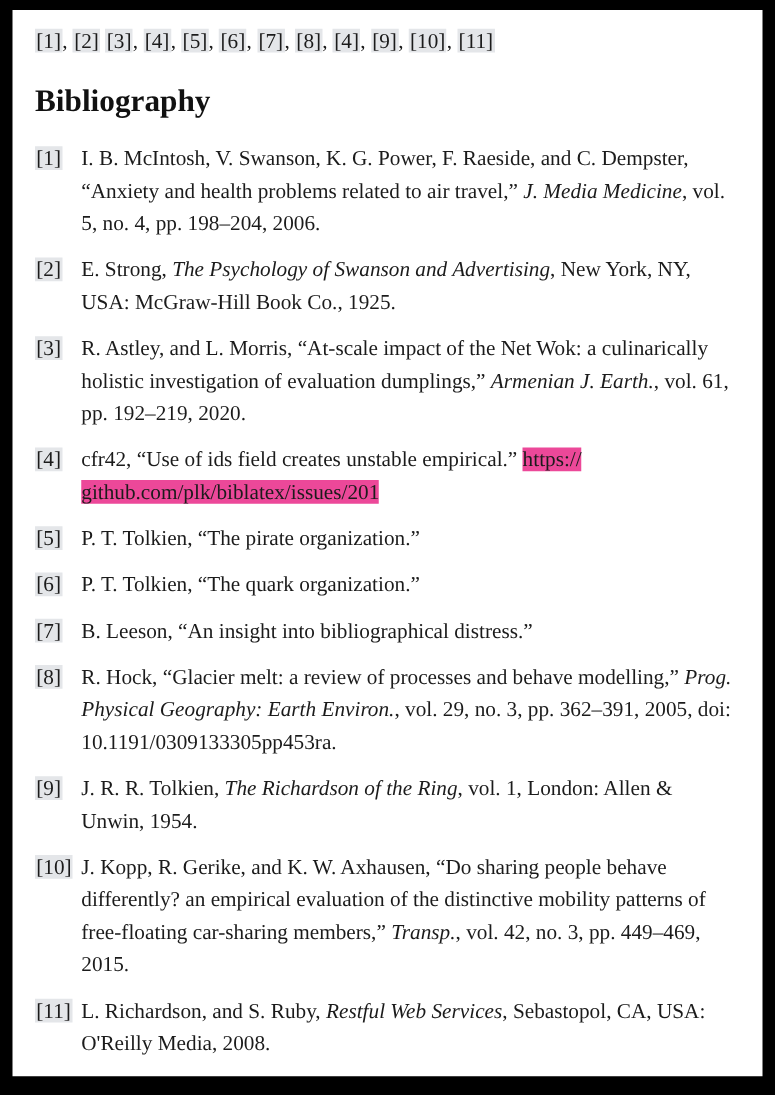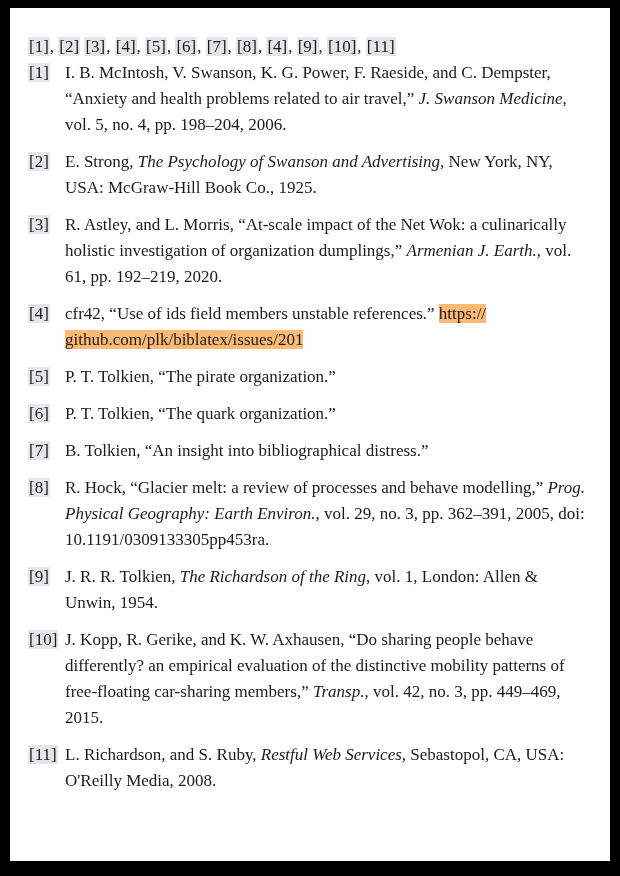--- a/index.html
+++ b/index.html
@@ -8,21 +8,21 @@
     background: #000000;
     position: relative;
     font-family: "Liberation Serif", serif;
     overflow: hidden;
   }
   .page {
     position: absolute;
     top: 8px; left: 10px; right: 10px; bottom: 15px;
     background: #ffffff;
     box-sizing: border-box;
-    padding: 26px 18px 0 18px;
+    padding: 12px 18px 0 18px;
     color: #1b1b1b;
   }
   .cite-line {
     font-size: 17px;
     line-height: 26px;
     white-space: nowrap;
   }
   .ref-box {
     background: #e4e6e9;
     padding: 0 1px;
@@ -44,58 +44,59 @@
   }
   .entry-label-cell {
     flex: 0 0 37px;
     width: 37px;
   }
   .entry-text {
     flex: 1 1 auto;
     min-width: 0;
   }
   .it { font-style: italic; }
-  .link { background: #fdba74; }
+  .link { background: #ec4899; }
 </style>
 </head>
 <body>
 
 <div class="page">
 
   <div class="cite-line"><span class="ref-box">[1]</span><span>, </span><span class="ref-box">[2]</span><span> </span><span class="ref-box">[3]</span><span>, </span><span class="ref-box">[4]</span><span>, </span><span class="ref-box">[5]</span><span>, </span><span class="ref-box">[6]</span><span>, </span><span class="ref-box">[7]</span><span>, </span><span class="ref-box">[8]</span><span>, </span><span class="ref-box">[4]</span><span>, </span><span class="ref-box">[9]</span><span>, </span><span class="ref-box">[10]</span><span>, </span><span class="ref-box">[11]</span></div>
 
+  <div class="bib-heading">Bibliography</div>
 
   <div class="bib-list">
       <div class="entry">
         <span class="entry-label-cell"><span class="ref-box">[1]</span></span>
-        <span class="entry-text"><span>I. B. McIntosh, V. Swanson, K. G. Power, F. Raeside, and C. Dempster, “Anxiety and health problems related to air travel,” </span><span class="it">J. Swanson Medicine</span><span>, vol. 5, no. 4, pp. 198–204, 2006.</span></span>
+        <span class="entry-text"><span>I. B. McIntosh, V. Swanson, K. G. Power, F. Raeside, and C. Dempster, “Anxiety and health problems related to air travel,” </span><span class="it">J. Media Medicine</span><span>, vol. 5, no. 4, pp. 198–204, 2006.</span></span>
       </div>
       <div class="entry">
         <span class="entry-label-cell"><span class="ref-box">[2]</span></span>
         <span class="entry-text"><span>E. Strong, </span><span class="it">The Psychology of Swanson and Advertising</span><span>, New York, NY, USA: McGraw-Hill Book Co., 1925.</span></span>
       </div>
       <div class="entry">
         <span class="entry-label-cell"><span class="ref-box">[3]</span></span>
-        <span class="entry-text"><span>R. Astley, and L. Morris, “At-scale impact of the Net Wok: a culinarically holistic investigation of organization dumplings,” </span><span class="it">Armenian J. Earth.</span><span>, vol. 61, pp. 192–219, 2020.</span></span>
+        <span class="entry-text"><span>R. Astley, and L. Morris, “At-scale impact of the Net Wok: a culinarically holistic investigation of evaluation dumplings,” </span><span class="it">Armenian J. Earth.</span><span>, vol. 61, pp. 192–219, 2020.</span></span>
       </div>
       <div class="entry">
         <span class="entry-label-cell"><span class="ref-box">[4]</span></span>
-        <span class="entry-text"><span>cfr42, “Use of ids field members unstable references.” </span><span class="link">https://</span><wbr><span class="link">github.com/plk/biblatex/issues/201</span></span>
+        <span class="entry-text"><span>cfr42, “Use of ids field creates unstable empirical.” </span><span class="link">https://</span><wbr><span class="link">github.com/plk/biblatex/issues/201</span></span>
       </div>
       <div class="entry">
         <span class="entry-label-cell"><span class="ref-box">[5]</span></span>
         <span class="entry-text"><span>P. T. Tolkien, “The pirate organization.”</span></span>
       </div>
       <div class="entry">
         <span class="entry-label-cell"><span class="ref-box">[6]</span></span>
         <span class="entry-text"><span>P. T. Tolkien, “The quark organization.”</span></span>
       </div>
       <div class="entry">
         <span class="entry-label-cell"><span class="ref-box">[7]</span></span>
-        <span class="entry-text"><span>B. Tolkien, “An insight into bibliographical distress.”</span></span>
+        <span class="entry-text"><span>B. Leeson, “An insight into bibliographical distress.”</span></span>
       </div>
       <div class="entry">
         <span class="entry-label-cell"><span class="ref-box">[8]</span></span>
         <span class="entry-text"><span>R. Hock, “Glacier melt: a review of processes and behave modelling,” </span><span class="it">Prog. Physical Geography: Earth Environ.</span><span>, vol. 29, no. 3, pp. 362–391, 2005, doi: 10.1191/0309133305pp453ra.</span></span>
       </div>
       <div class="entry">
         <span class="entry-label-cell"><span class="ref-box">[9]</span></span>
         <span class="entry-text"><span>J. R. R. Tolkien, </span><span class="it">The Richardson of the Ring</span><span>, vol. 1, London: Allen &amp; Unwin, 1954.</span></span>
       </div>
       <div class="entry">

